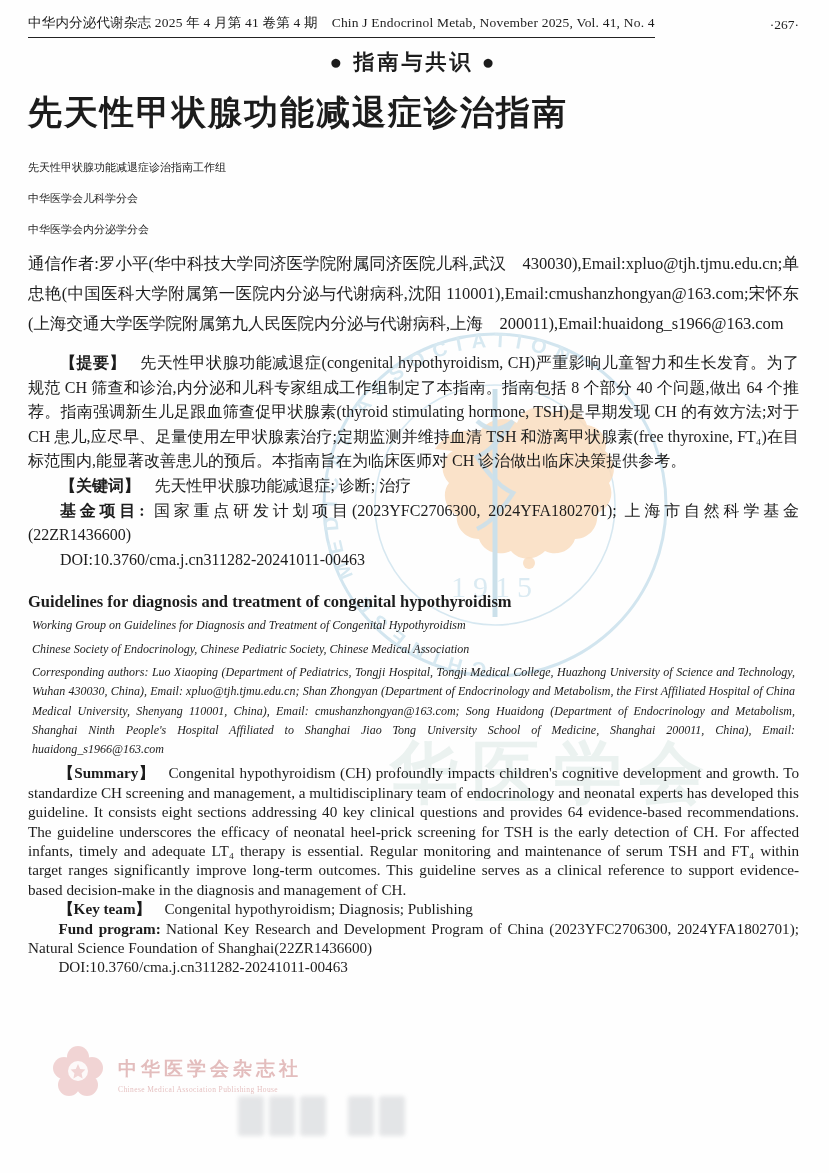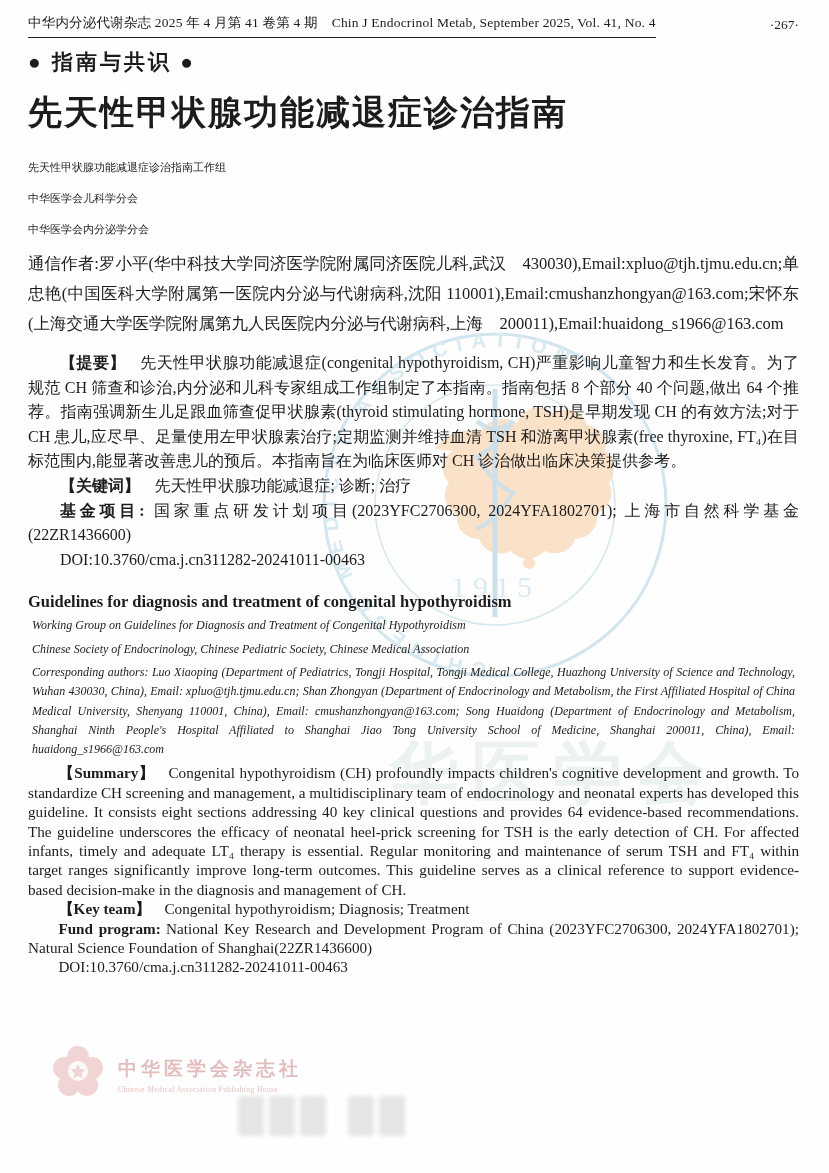--- a/index.html
+++ b/index.html
@@ -17,21 +17,21 @@
   
   .header-row { display:flex; justify-content:space-between; align-items:flex-end; }
   .header-left {
     font-size: 13.5px; letter-spacing: 0.2px;
     border-bottom: 1.5px solid #222; padding-bottom: 5px;
   }
   .header-left .en { margin-left: 14px; }
   .page-num { font-size: 13.5px; padding-bottom: 5px; }
 
   .section-label {
-    margin-top: 10px; text-align: left;
+    margin-top: 10px; text-align: center;
     font-size: 21px; font-weight: bold; letter-spacing: 3px;
   }
 
   .article-title {
     margin: 14px 0 0 0;
     font-size: 34px; font-weight: bold; letter-spacing: 2px;
   }
 
   .authors { margin-top: 16px; font-size: 11px; line-height: 31px; }
   .authors p { margin: 0; }
@@ -122,21 +122,21 @@
     <div class="blk"></div>
     <div class="gap"></div>
     <div class="blk"></div>
     <div class="blk"></div>
   </div>
 
   <div class="content">
 
     <div class="header-row">
       <div class="header-left">
-        <span class="cn">中华内分泌代谢杂志 2025 年 4 月第 41 卷第 4 期</span><span class="en">Chin J Endocrinol Metab, September 2025, Vol. 41, No. 4</span>
+        <span class="cn">中华内分泌代谢杂志 2025 年 4 月第 41 卷第 4 期</span><span class="en">Chin J Endocrinol Metab, November 2025, Vol. 41, No. 4</span>
       </div>
       <div class="page-num">·267·</div>
     </div>
 
     <div class="section-label">● 指南与共识 ●</div>
 
     <h1 class="article-title">先天性甲状腺功能减退症诊治指南</h1>
 
     <div class="authors">
       <p>先天性甲状腺功能减退症诊治指南工作组</p>
@@ -152,19 +152,19 @@
       <p class="cn-par"><b class="lbl lbl-tight">基金项目:</b><span>国家重点研发计划项目(2023YFC2706300, 2024YFA1802701); 上海市自然科学基金(22ZR1436600)</span></p>
       <p class="cn-par">DOI:10.3760/cma.j.cn311282-20241011-00463</p>
     </div>
 
     <div class="en-block">
       <p class="en-title">Guidelines for diagnosis and treatment of congenital hypothyroidism</p>
       <p class="en-italic">Working Group on Guidelines for Diagnosis and Treatment of Congenital Hypothyroidism</p>
       <p class="en-italic">Chinese Society of Endocrinology, Chinese Pediatric Society, Chinese Medical Association</p>
       <p class="en-italic">Corresponding authors: Luo Xiaoping (Department of Pediatrics, Tongji Hospital, Tongji Medical College, Huazhong University of Science and Technology, Wuhan 430030, China), Email: xpluo@tjh.tjmu.edu.cn; Shan Zhongyan (Department of Endocrinology and Metabolism, the First Affiliated Hospital of China Medical University, Shenyang 110001, China), Email: cmushanzhongyan@163.com; Song Huaidong (Department of Endocrinology and Metabolism, Shanghai Ninth People's Hospital Affiliated to Shanghai Jiao Tong University School of Medicine, Shanghai 200011, China), Email: huaidong_s1966@163.com</p>
       <p class="en-par"><b class="lbl lbl-wide">【Summary】</b><span>Congenital hypothyroidism (CH) profoundly impacts children's cognitive development and growth. To standardize CH screening and management, a multidisciplinary team of endocrinology and neonatal experts has developed this guideline. It consists eight sections addressing 40 key clinical questions and provides 64 evidence-based recommendations. The guideline underscores the efficacy of neonatal heel-prick screening for TSH is the early detection of CH. For affected infants, timely and adequate LT₄ therapy is essential. Regular monitoring and maintenance of serum TSH and FT₄ within target ranges significantly improve long-term outcomes. This guideline serves as a clinical reference to support evidence-based decision-make in the diagnosis and management of CH.</span></p>
-      <p class="en-par"><b class="lbl lbl-wide">【Key team】</b><span>Congenital hypothyroidism; Diagnosis; Treatment</span></p>
+      <p class="en-par"><b class="lbl lbl-wide">【Key team】</b><span>Congenital hypothyroidism; Diagnosis; Publishing</span></p>
       <p class="en-par"><b class="lbl lbl-tight">Fund program:</b><span>National Key Research and Development Program of China (2023YFC2706300, 2024YFA1802701); Natural Science Foundation of Shanghai(22ZR1436600)</span></p>
       <p class="en-par">DOI:10.3760/cma.j.cn311282-20241011-00463</p>
     </div>
 
   </div>
 </div>
 
 </body></html>

